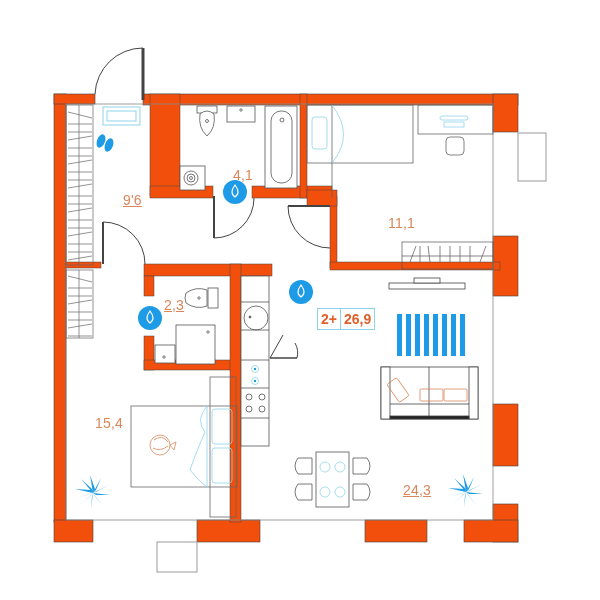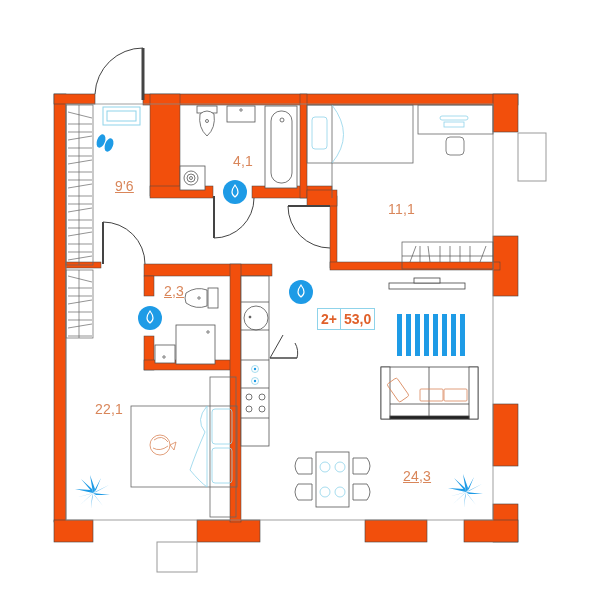--- a/index.html
+++ b/index.html
@@ -1,18 +1,18 @@
 <!DOCTYPE html>
 <html><head>
 <meta charset="utf-8">
 <style>
   html, body { margin:0; padding:0; background:#ffffff; }
   body { width:600px; height:600px; position:relative; overflow:hidden; font-family:"Liberation Sans", sans-serif; }
   #plan { position:absolute; left:0; top:0; width:600px; height:600px; }
-  .area-label { position:absolute; font-family:"Liberation Sans", sans-serif; font-size:14px; color:#d9865a; letter-spacing:0.2px; }
+  .area-label { position:absolute; font-family:"Liberation Sans", sans-serif; font-size:14px; color:#d9865a; letter-spacing:0.2px;margin-top:14px; }
   .badge { position:absolute; left:317px; top:308px; height:20px; display:flex; border:1px solid #8fd3ea; font-family:"Liberation Sans", sans-serif; font-weight:bold; font-size:14px; color:#e0602a; }
   .badge span { display:flex; align-items:center; padding:0 3px; line-height:20px; }
   .badge span + span { border-left:1px solid #8fd3ea; }
 </style>
 </head>
 <body>
 
 <svg id="plan" viewBox="0 0 600 600" xmlns="http://www.w3.org/2000/svg">
   <g fill="#f24f0c" stroke="#444" stroke-width="0.6">
 
@@ -229,23 +229,23 @@
   <g fill="#1e9be6">
     <g transform="translate(93,493)">
       <path d="M0 0 L-18 -4 L-2 -3 Z M0 0 L-12 -14 L-1 -4 Z M0 0 L-3 -18 L2 -4 Z M0 0 L8 -15 L3 -3 Z M0 0 L16 -8 L3 -1 Z M0 0 L17 2 L3 2 Z M0 0 L10 13 L2 3 Z M0 0 L-2 16 L-1 4 Z M0 0 L-13 12 L-3 3 Z M0 0 L-18 5 L-3 1 Z"></path>
     </g>
     <g transform="translate(466,492)">
       <path d="M0 0 L-18 -4 L-2 -3 Z M0 0 L-12 -14 L-1 -4 Z M0 0 L-3 -18 L2 -4 Z M0 0 L8 -15 L3 -3 Z M0 0 L16 -8 L3 -1 Z M0 0 L17 2 L3 2 Z M0 0 L10 13 L2 3 Z M0 0 L-2 16 L-1 4 Z M0 0 L-13 12 L-3 3 Z M0 0 L-18 5 L-3 1 Z"></path>
     </g>
   </g>
 </svg>
 
-<div class="area-label" style="left:115px;top:178px;text-decoration:underline;">9'6</div>
+<div class="area-label" style="left:123px;top:178px;text-decoration:underline;">9'6</div>
 <div class="area-label" style="left:233px;top:153px;">4,1</div>
 <div class="area-label" style="left:388px;top:201px;">11,1</div>
 <div class="area-label" style="left:164px;top:283px;text-decoration:underline;">2,3</div>
-<div class="area-label" style="left:95px;top:401px;">22,1</div>
+<div class="area-label" style="left:95px;top:401px;">15,4</div>
 <div class="area-label" style="left:403px;top:468px;text-decoration:underline;">24,3</div>
 
 <div class="badge">
   <span>2+</span>
-  <span>53,0</span>
+  <span>26,9</span>
 </div>
 
 </body></html>

